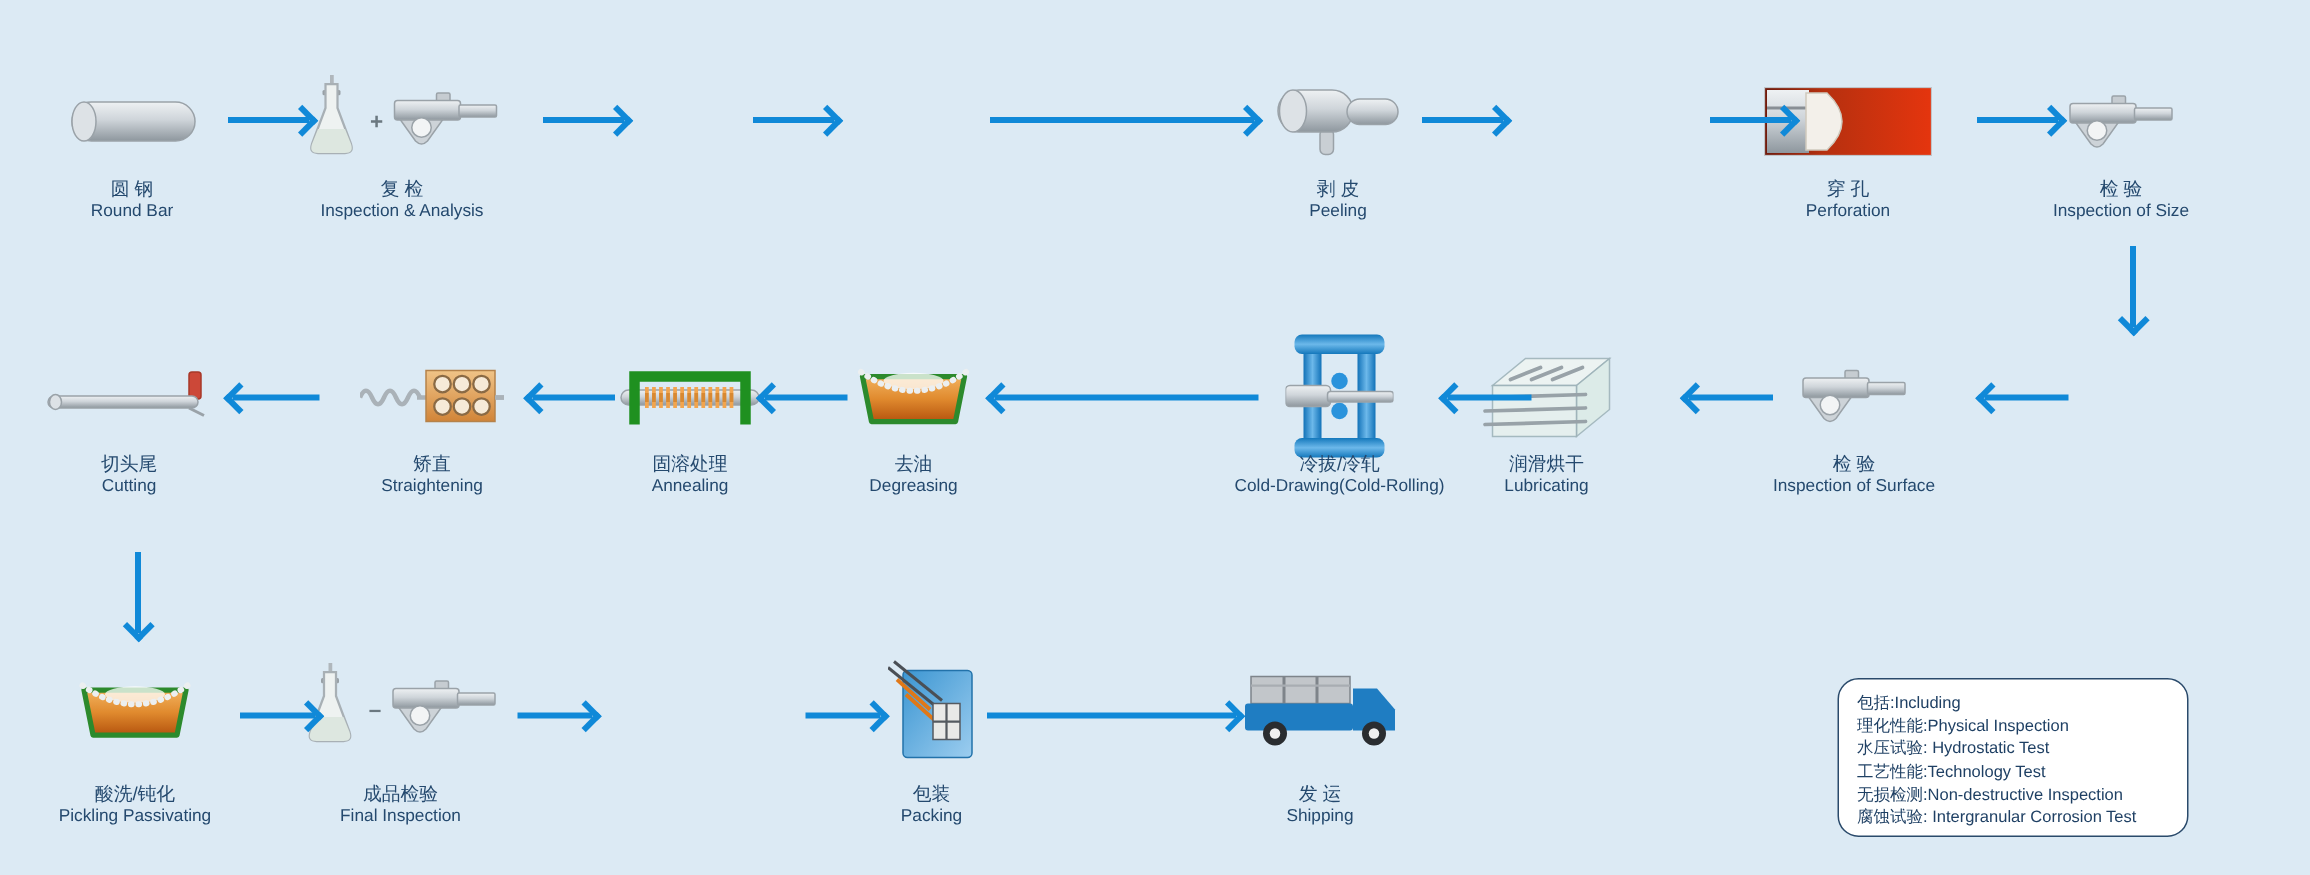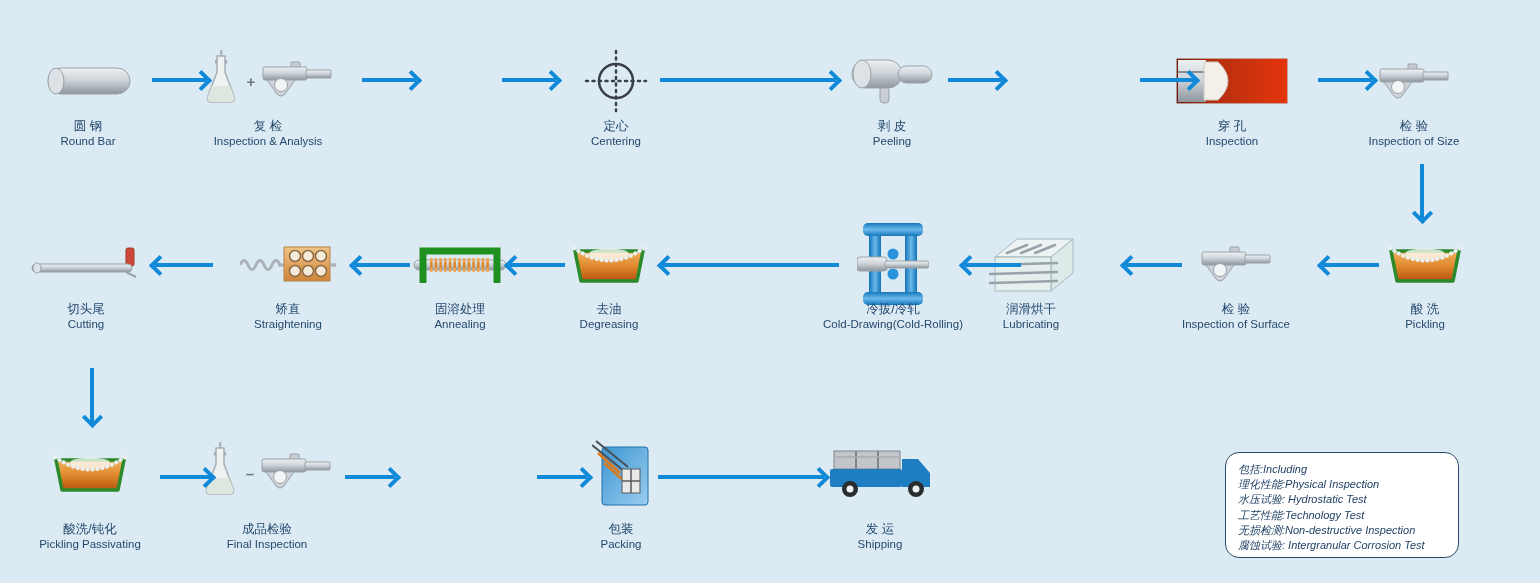--- a/index.html
+++ b/index.html
@@ -71,21 +71,20 @@
     border:1.5px solid #2a4a6b;
     border-radius:14px;
     padding:9px 12px;
     box-sizing:border-box;
   }
   .legend div{
     font-size:11px;
     line-height:15.2px;
     color:#1f4064;
     white-space:nowrap;
-    font-style:italic;
   }
 </style>
 </head>
 <body>
 
 <div class="canvas">
 
   <svg class="defs" aria-hidden="true">
     <defs>
       <linearGradient id="gMetal" x1="0" y1="0" x2="0" y2="1">
@@ -154,31 +153,20 @@
           <path d="M6,23 h28 l-10,14 q-4,4 -8,0 z" fill="#cdd3d8" stroke="#9aa2a8"></path>
           <circle cx="20" cy="28" r="6.5" fill="#f2f4f5" stroke="#9aa2a8"></circle>
         </svg>
       </span>
     </div>
     <div class="zh">复 检</div>
     <div class="en">Inspection &amp; Analysis</div>
   </div>
 
 
-  <div class="node r1" style="left:616px">
-    <div class="slot">
-      <svg width="64" height="64" viewBox="0 0 64 64">
-        <circle cx="32" cy="32" r="17" fill="none" stroke="#3a3f45" stroke-width="2.5"></circle>
-        <line x1="2" y1="32" x2="62" y2="32" stroke="#3a3f45" stroke-width="2.5" stroke-dasharray="2,4.5" stroke-linecap="round"></line>
-        <line x1="32" y1="2" x2="32" y2="62" stroke="#3a3f45" stroke-width="2.5" stroke-dasharray="2,4.5" stroke-linecap="round"></line>
-      </svg>
-    </div>
-    <div class="zh">定心</div>
-    <div class="en">Centering</div>
-  </div>
 
   <div class="node r1" style="left:892px">
     <div class="slot">
       <svg width="84" height="54" viewBox="0 0 84 54">
         <rect x="30" y="32" width="9" height="17" rx="3.5" fill="#c9cfd4" stroke="#9aa2a8"></rect>
         <rect x="2" y="6" width="50" height="28" rx="14" fill="url(#gMetal)" stroke="#9aa2a8"></rect>
         <ellipse cx="12" cy="20" rx="9" ry="14" fill="#dde2e6" stroke="#9aa2a8"></ellipse>
         <rect x="48" y="12" width="34" height="17" rx="8.5" fill="url(#gMetal)" stroke="#9aa2a8"></rect>
       </svg>
     </div>
@@ -190,48 +178,37 @@
   <div class="node r1" style="left:1232px">
     <div class="slot">
       <svg width="112" height="46" viewBox="0 0 112 46">
         <rect x="0" y="0" width="112" height="46" fill="url(#gRed)" stroke="#c0c4c8" stroke-width="1.5"></rect>
         <rect x="2" y="2" width="28" height="42" fill="url(#gMetal)"></rect>
         <line x1="2" y1="14" x2="30" y2="14" stroke="#888e94" stroke-width="2"></line>
         <path d="M28,4 h14 q20,19 0,38 h-14 z" fill="#f3f0ea" stroke="#cfc9bd"></path>
       </svg>
     </div>
     <div class="zh">穿 孔</div>
-    <div class="en">Inspection</div>
+    <div class="en">Perforation</div>
   </div>
 
   <div class="node r1" style="left:1414px">
     <div class="slot">
       <svg width="72" height="44" viewBox="0 0 72 44">
         <rect x="30" y="5" width="9" height="7" rx="1" fill="#c6ccd1" stroke="#9aa2a8"></rect>
         <rect x="2" y="10" width="44" height="13" rx="2" fill="url(#gMetal)" stroke="#9aa2a8"></rect>
         <rect x="45" y="13" width="25" height="8" rx="1" fill="url(#gMetal)" stroke="#9aa2a8"></rect>
         <path d="M6,23 h28 l-10,14 q-4,4 -8,0 z" fill="#cdd3d8" stroke="#9aa2a8"></path>
         <circle cx="20" cy="28" r="6.5" fill="#f2f4f5" stroke="#9aa2a8"></circle>
       </svg>
     </div>
     <div class="zh">检 验</div>
     <div class="en">Inspection of Size</div>
   </div>
 
-  <div class="node r2" style="left:1425px">
-    <div class="slot">
-      <svg width="76" height="42" viewBox="0 0 76 42">
-        <path d="M4,8 H72 L66,38 H10 Z" fill="url(#gTank)" stroke="#2c8a2c" stroke-width="3.5" stroke-linejoin="round"></path>
-        <ellipse cx="38" cy="11" rx="20" ry="5.5" fill="#ffffff" opacity="0.75"></ellipse>
-        <path d="M3,5 Q38,30 73,5" fill="none" stroke="#eceff0" stroke-width="4" stroke-dasharray="0.5,4.5" stroke-linecap="round"></path>
-      </svg>
-    </div>
-    <div class="zh">酸 洗</div>
-    <div class="en">Pickling</div>
-  </div>
 
   <div class="node r2" style="left:1236px">
     <div class="slot">
       <svg width="72" height="44" viewBox="0 0 72 44">
         <rect x="30" y="5" width="9" height="7" rx="1" fill="#c6ccd1" stroke="#9aa2a8"></rect>
         <rect x="2" y="10" width="44" height="13" rx="2" fill="url(#gMetal)" stroke="#9aa2a8"></rect>
         <rect x="45" y="13" width="25" height="8" rx="1" fill="url(#gMetal)" stroke="#9aa2a8"></rect>
         <path d="M6,23 h28 l-10,14 q-4,4 -8,0 z" fill="#cdd3d8" stroke="#9aa2a8"></path>
         <circle cx="20" cy="28" r="6.5" fill="#f2f4f5" stroke="#9aa2a8"></circle>
       </svg>

